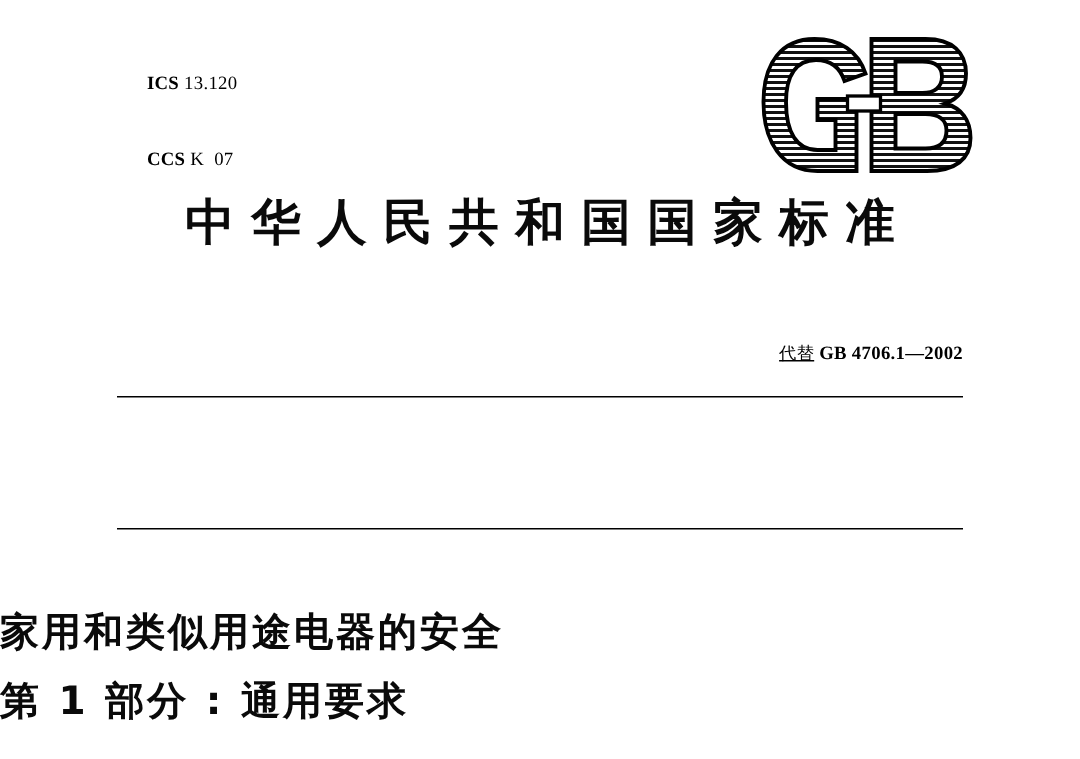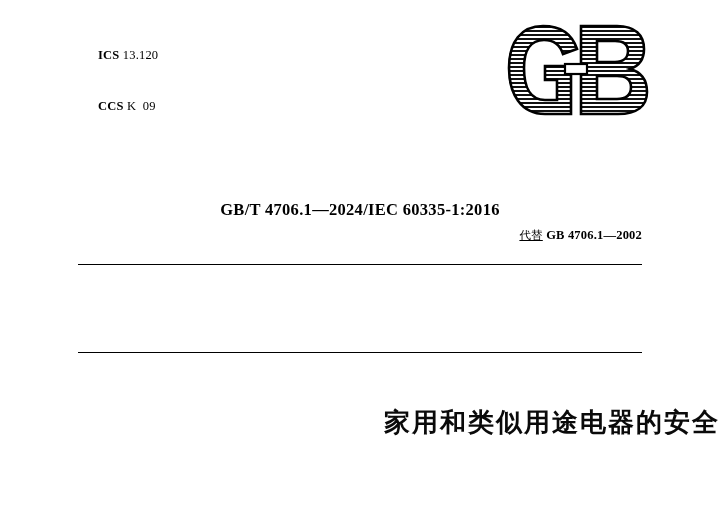--- a/index.html
+++ b/index.html
@@ -112,21 +112,21 @@
   }
   .rule-top { top: 264px; }
   .rule-bottom { top: 352px; }
 
   
   .doc-title {
     position: absolute;
     left: 0;
     right: 0;
     top: 402px;
-    text-align: right;
+    text-align: left;
     font-family: "DejaVu Sans", sans-serif;
     font-weight: bold;
     font-size: 26px;
     letter-spacing: 2px;
     line-height: 1.55;
     color: #0a0a0a;
   }
   .doc-title .line2 {
     display: block;
     margin-top: 6px;
@@ -135,21 +135,21 @@
 </head>
 <body>
 
 <div class="page">
 
   <div class="codes">
     <div class="code-line">
       <span class="code-key">ICS</span><span class="code-val"> </span><span class="code-val">13.120</span>
     </div>
     <div class="code-line">
-      <span class="code-key">CCS</span><span class="code-val"> </span><span class="code-val">K  09</span>
+      <span class="code-key">CCS</span><span class="code-val"> </span><span class="code-val">K  07</span>
     </div>
   </div>
 
   <div class="emblem">
     <svg width="150" height="96" viewBox="0 0 150 96" xmlns="http://www.w3.org/2000/svg">
       <defs>
         <pattern id="hstripe" width="4" height="4" patternUnits="userSpaceOnUse">
           <rect width="4" height="4" fill="#ffffff"></rect>
           <rect width="4" height="2" fill="#111111"></rect>
         </pattern>
@@ -174,28 +174,29 @@
                  M92 19 L92 40 L110 40 C118 40 123 36 123 29
                  C123 22 118 19 110 19 Z
                  M92 54 L92 77 L112 77 C121 77 126 73 126 65
                  C126 58 121 54 112 54 Z" fill="url(#hstripe)" stroke="#000000" stroke-width="2.6"></path>
       </g>
 
       <rect x="60" y="42" width="22" height="10" fill="#ffffff" stroke="#000000" stroke-width="2.2"></rect>
     </svg>
   </div>
 
-
-  <div class="std-no">GB/T 4706.1—2024/IEC 60335-1:2016</div>
+  <div class="gb-title">中华人民共和国国家标准</div>
+
 
   <div class="replaces">
     <span class="rep-label">代替</span>
     <span>GB 4706.1—2002</span>
   </div>
 
   <div class="rule rule-top"></div>
   <div class="rule rule-bottom"></div>
 
   <div class="doc-title">
     <span>家用和类似用途电器的安全</span>
+    <span class="line2">第 1 部分 : 通用要求</span>
   </div>
 
 </div>
 
 </body></html>

